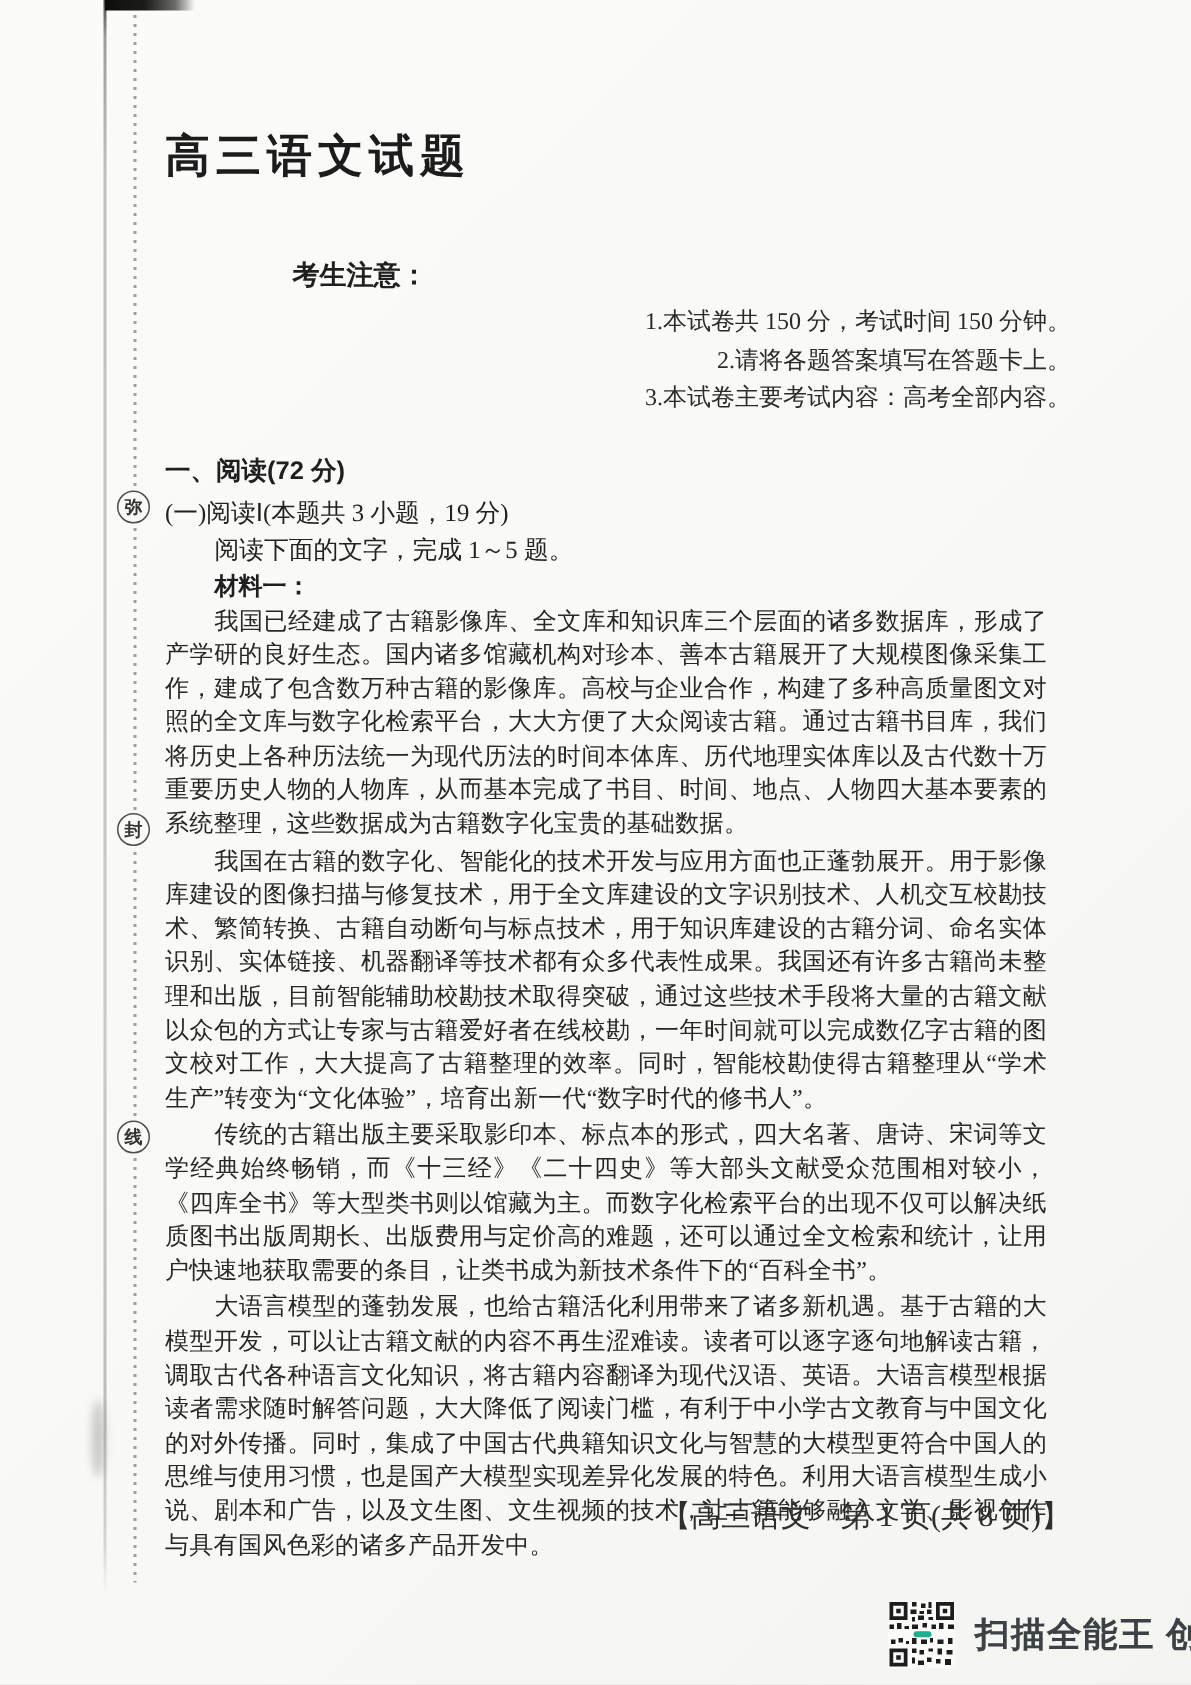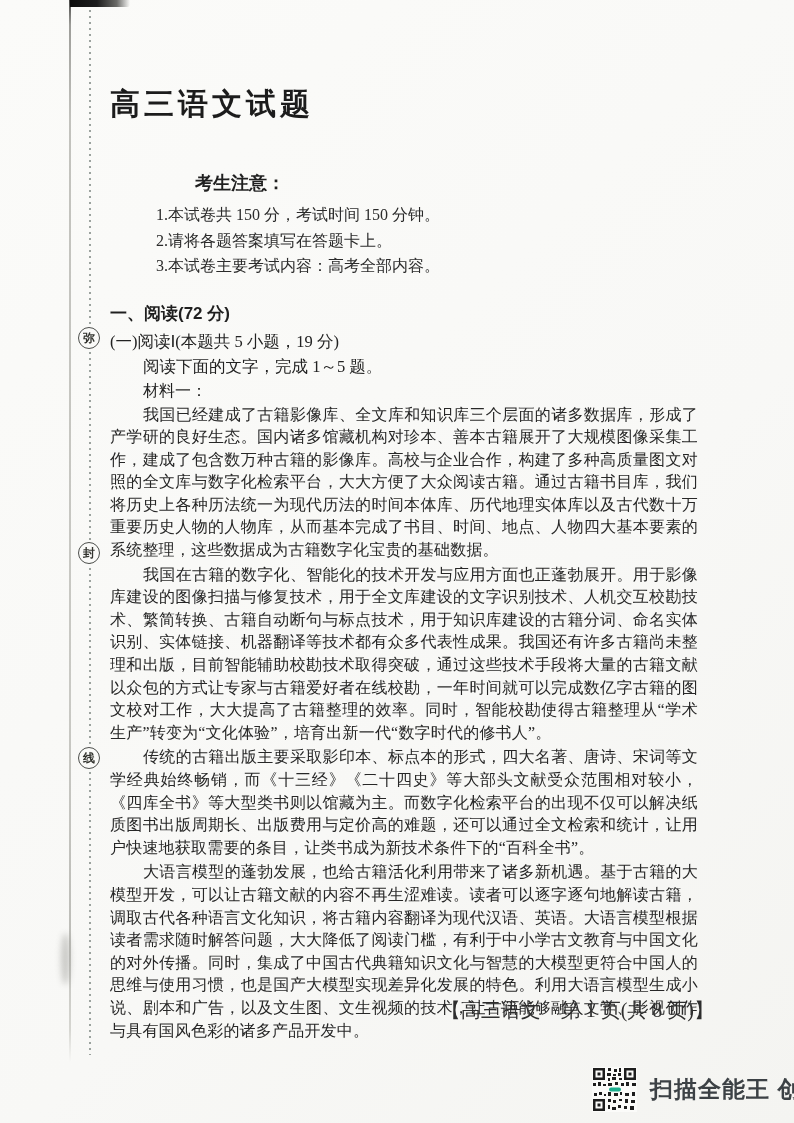--- a/index.html
+++ b/index.html
@@ -76,41 +76,41 @@
     margin: 46px 0 0 46px;
   }
   .notice-heading {
     font-family: "Liberation Sans", sans-serif;
     font-size: 18px; font-weight: 700; color: #1f1f1f;
     margin-bottom: 7px;
     margin-left: 39px;
   }
   .notice-list { margin: 0; padding: 0; list-style: none; }
   .notice-list li {
-    font-size: 16px; line-height: 25.5px; color: #2b2b2b;
+    font-size: 16px; line-height: 25.5px; color: #2b2b2b; text-align: right;
   }
   .section-heading {
     margin: 23px 0 0 0;
     font-family: "Liberation Sans", sans-serif;
     font-size: 17px; font-weight: 700; color: #1f1f1f;
   }
   .subsection-heading {
     margin: 6px 0 0 0;
     font-size: 16.5px; color: #222;
   }
   .reading-instruction {
     margin: 3px 0 1px 0;
     text-indent: 33px;
     font-size: 16.5px; color: #222;
   }
   .material-label {
     margin: 3px 0 0 0;
     text-indent: 33px;
     font-family: "Liberation Sans", sans-serif;
-    font-size: 16px; font-weight: 400; color: #1f1f1f;
+    font-size: 16px; font-weight: 700; color: #1f1f1f;
   }
   .material p {
     margin: 2px 16px 0 0;
     font-size: 16px; line-height: 22.6px;
     text-align: justify;
     text-indent: 33px;
     color: #272727;
     letter-spacing: .2px;
   }
   .page-footer {
@@ -152,21 +152,21 @@
     <div class="notice">
       <div class="notice-heading">考生注意：</div>
       <ul class="notice-list">
         <li>1.本试卷共 150 分，考试时间 150 分钟。</li>
         <li>2.请将各题答案填写在答题卡上。</li>
         <li>3.本试卷主要考试内容：高考全部内容。</li>
       </ul>
     </div>
 
     <div class="section-heading">一、阅读(72 分)</div>
-    <div class="subsection-heading">(一)阅读Ⅰ(本题共 5 小题，19 分)</div>
+    <div class="subsection-heading">(一)阅读Ⅰ(本题共 3 小题，19 分)</div>
     <div class="reading-instruction">阅读下面的文字，完成 1～5 题。</div>
     <div class="material-label">材料一：</div>
 
     <div class="material">
       <p>我国已经建成了古籍影像库、全文库和知识库三个层面的诸多数据库，形成了产学研的良好生态。国内诸多馆藏机构对珍本、善本古籍展开了大规模图像采集工作，建成了包含数万种古籍的影像库。高校与企业合作，构建了多种高质量图文对照的全文库与数字化检索平台，大大方便了大众阅读古籍。通过古籍书目库，我们将历史上各种历法统一为现代历法的时间本体库、历代地理实体库以及古代数十万重要历史人物的人物库，从而基本完成了书目、时间、地点、人物四大基本要素的系统整理，这些数据成为古籍数字化宝贵的基础数据。</p>
       <p>我国在古籍的数字化、智能化的技术开发与应用方面也正蓬勃展开。用于影像库建设的图像扫描与修复技术，用于全文库建设的文字识别技术、人机交互校勘技术、繁简转换、古籍自动断句与标点技术，用于知识库建设的古籍分词、命名实体识别、实体链接、机器翻译等技术都有众多代表性成果。我国还有许多古籍尚未整理和出版，目前智能辅助校勘技术取得突破，通过这些技术手段将大量的古籍文献以众包的方式让专家与古籍爱好者在线校勘，一年时间就可以完成数亿字古籍的图文校对工作，大大提高了古籍整理的效率。同时，智能校勘使得古籍整理从“学术生产”转变为“文化体验”，培育出新一代“数字时代的修书人”。</p>
       <p>传统的古籍出版主要采取影印本、标点本的形式，四大名著、唐诗、宋词等文学经典始终畅销，而《十三经》《二十四史》等大部头文献受众范围相对较小，《四库全书》等大型类书则以馆藏为主。而数字化检索平台的出现不仅可以解决纸质图书出版周期长、出版费用与定价高的难题，还可以通过全文检索和统计，让用户快速地获取需要的条目，让类书成为新技术条件下的“百科全书”。</p>
       <p>大语言模型的蓬勃发展，也给古籍活化利用带来了诸多新机遇。基于古籍的大模型开发，可以让古籍文献的内容不再生涩难读。读者可以逐字逐句地解读古籍，调取古代各种语言文化知识，将古籍内容翻译为现代汉语、英语。大语言模型根据读者需求随时解答问题，大大降低了阅读门槛，有利于中小学古文教育与中国文化的对外传播。同时，集成了中国古代典籍知识文化与智慧的大模型更符合中国人的思维与使用习惯，也是国产大模型实现差异化发展的特色。利用大语言模型生成小说、剧本和广告，以及文生图、文生视频的技术，让古籍能够融入文学、影视创作与具有国风色彩的诸多产品开发中。</p>
     </div>
 

